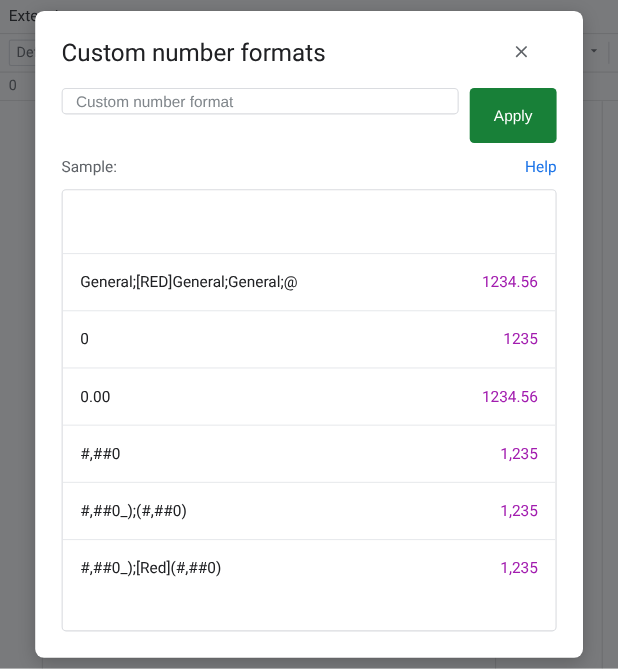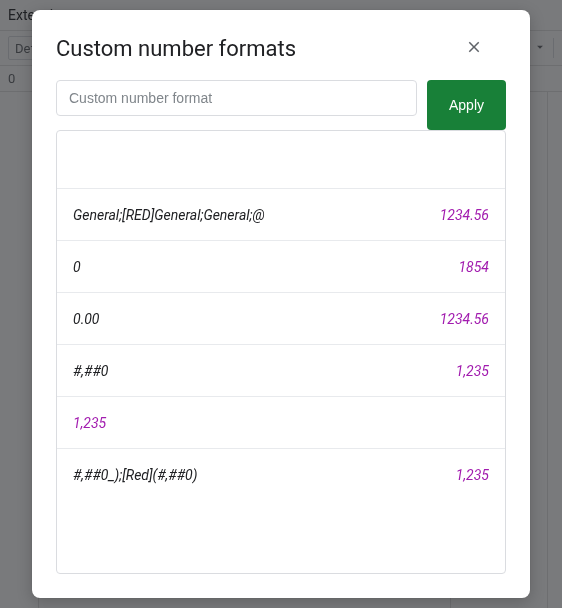--- a/index.html
+++ b/index.html
@@ -60,21 +60,21 @@
       border-radius: 50%; display: flex; align-items: center; justify-content: center;
       cursor: pointer; color: #5f6368;
     }
     .close-btn svg { width: 18px; height: 18px; fill: currentColor; }
 
     .input-row {
       display: flex; align-items: stretch; gap: 10px;
       padding: 0 24px;
     }
     .format-input {
-      flex: 1; height: 36px;
+      flex: 1; height: 24px;
       border: 1px solid #dadce0; border-radius: 4px;
       padding: 0 12px; font-size: 14px; color: #202124;
       outline: none;
     }
     .format-input::placeholder { color: #80868b; }
     .apply-btn {
       height: 50px; padding: 0 22px;
       background: #188038; color: #fff;
       border: none; border-radius: 4px;
       font-size: 14px; font-weight: 500;
@@ -99,21 +99,21 @@
     .list-wrapper::-webkit-scrollbar { width: 10px; }
     .list-wrapper::-webkit-scrollbar-thumb { background: #dadce0; border-radius: 5px; }
     .list-wrapper::-webkit-scrollbar-track { background: transparent; }
 
     .preview-box {
       height: 58px; border-bottom: 1px solid #e8eaed;
     }
     .format-row {
       height: 52px; display: flex; align-items: center; justify-content: space-between;
       padding: 0 16px; border-bottom: 1px solid #e8eaed;
-      cursor: pointer; font-size: 14px; font-style: italic;
+      cursor: pointer; font-size: 14px;
     }
     .format-row:last-child { border-bottom: none; }
     .format-code { color: #202124; }
     .format-sample { color: #a21caf; }
   </style>
 </head>
 <body>
 
 <div class="spreadsheet-bg">
   <div class="menu-bar">
@@ -157,41 +157,46 @@
             </svg>
         </span>
       </button>
     </div>
 
     <div class="input-row">
       <input class="format-input" type="text" placeholder="Custom number format" style="">
       <button class="apply-btn">Apply</button>
     </div>
 
+    <div class="sample-row">
+      <span class="sample-label">Sample:</span>
+      <a class="help-link">Help</a>
+    </div>
 
     <div class="list-wrapper">
       <div class="preview-box"></div>
       <div id="format-rows">
           <div class="format-row">
             <span class="format-code">General;[RED]General;General;@</span>
             <span class="format-sample">1234.56</span>
           </div>
           <div class="format-row">
             <span class="format-code">0</span>
-            <span class="format-sample">1854</span>
+            <span class="format-sample">1235</span>
           </div>
           <div class="format-row">
             <span class="format-code">0.00</span>
             <span class="format-sample">1234.56</span>
           </div>
           <div class="format-row">
             <span class="format-code">#,##0</span>
             <span class="format-sample">1,235</span>
           </div>
           <div class="format-row">
+            <span class="format-code">#,##0_);(#,##0)</span>
             <span class="format-sample">1,235</span>
           </div>
           <div class="format-row">
             <span class="format-code">#,##0_);[Red](#,##0)</span>
             <span class="format-sample">1,235</span>
           </div>
         </div>
     </div>
 
   </div>

